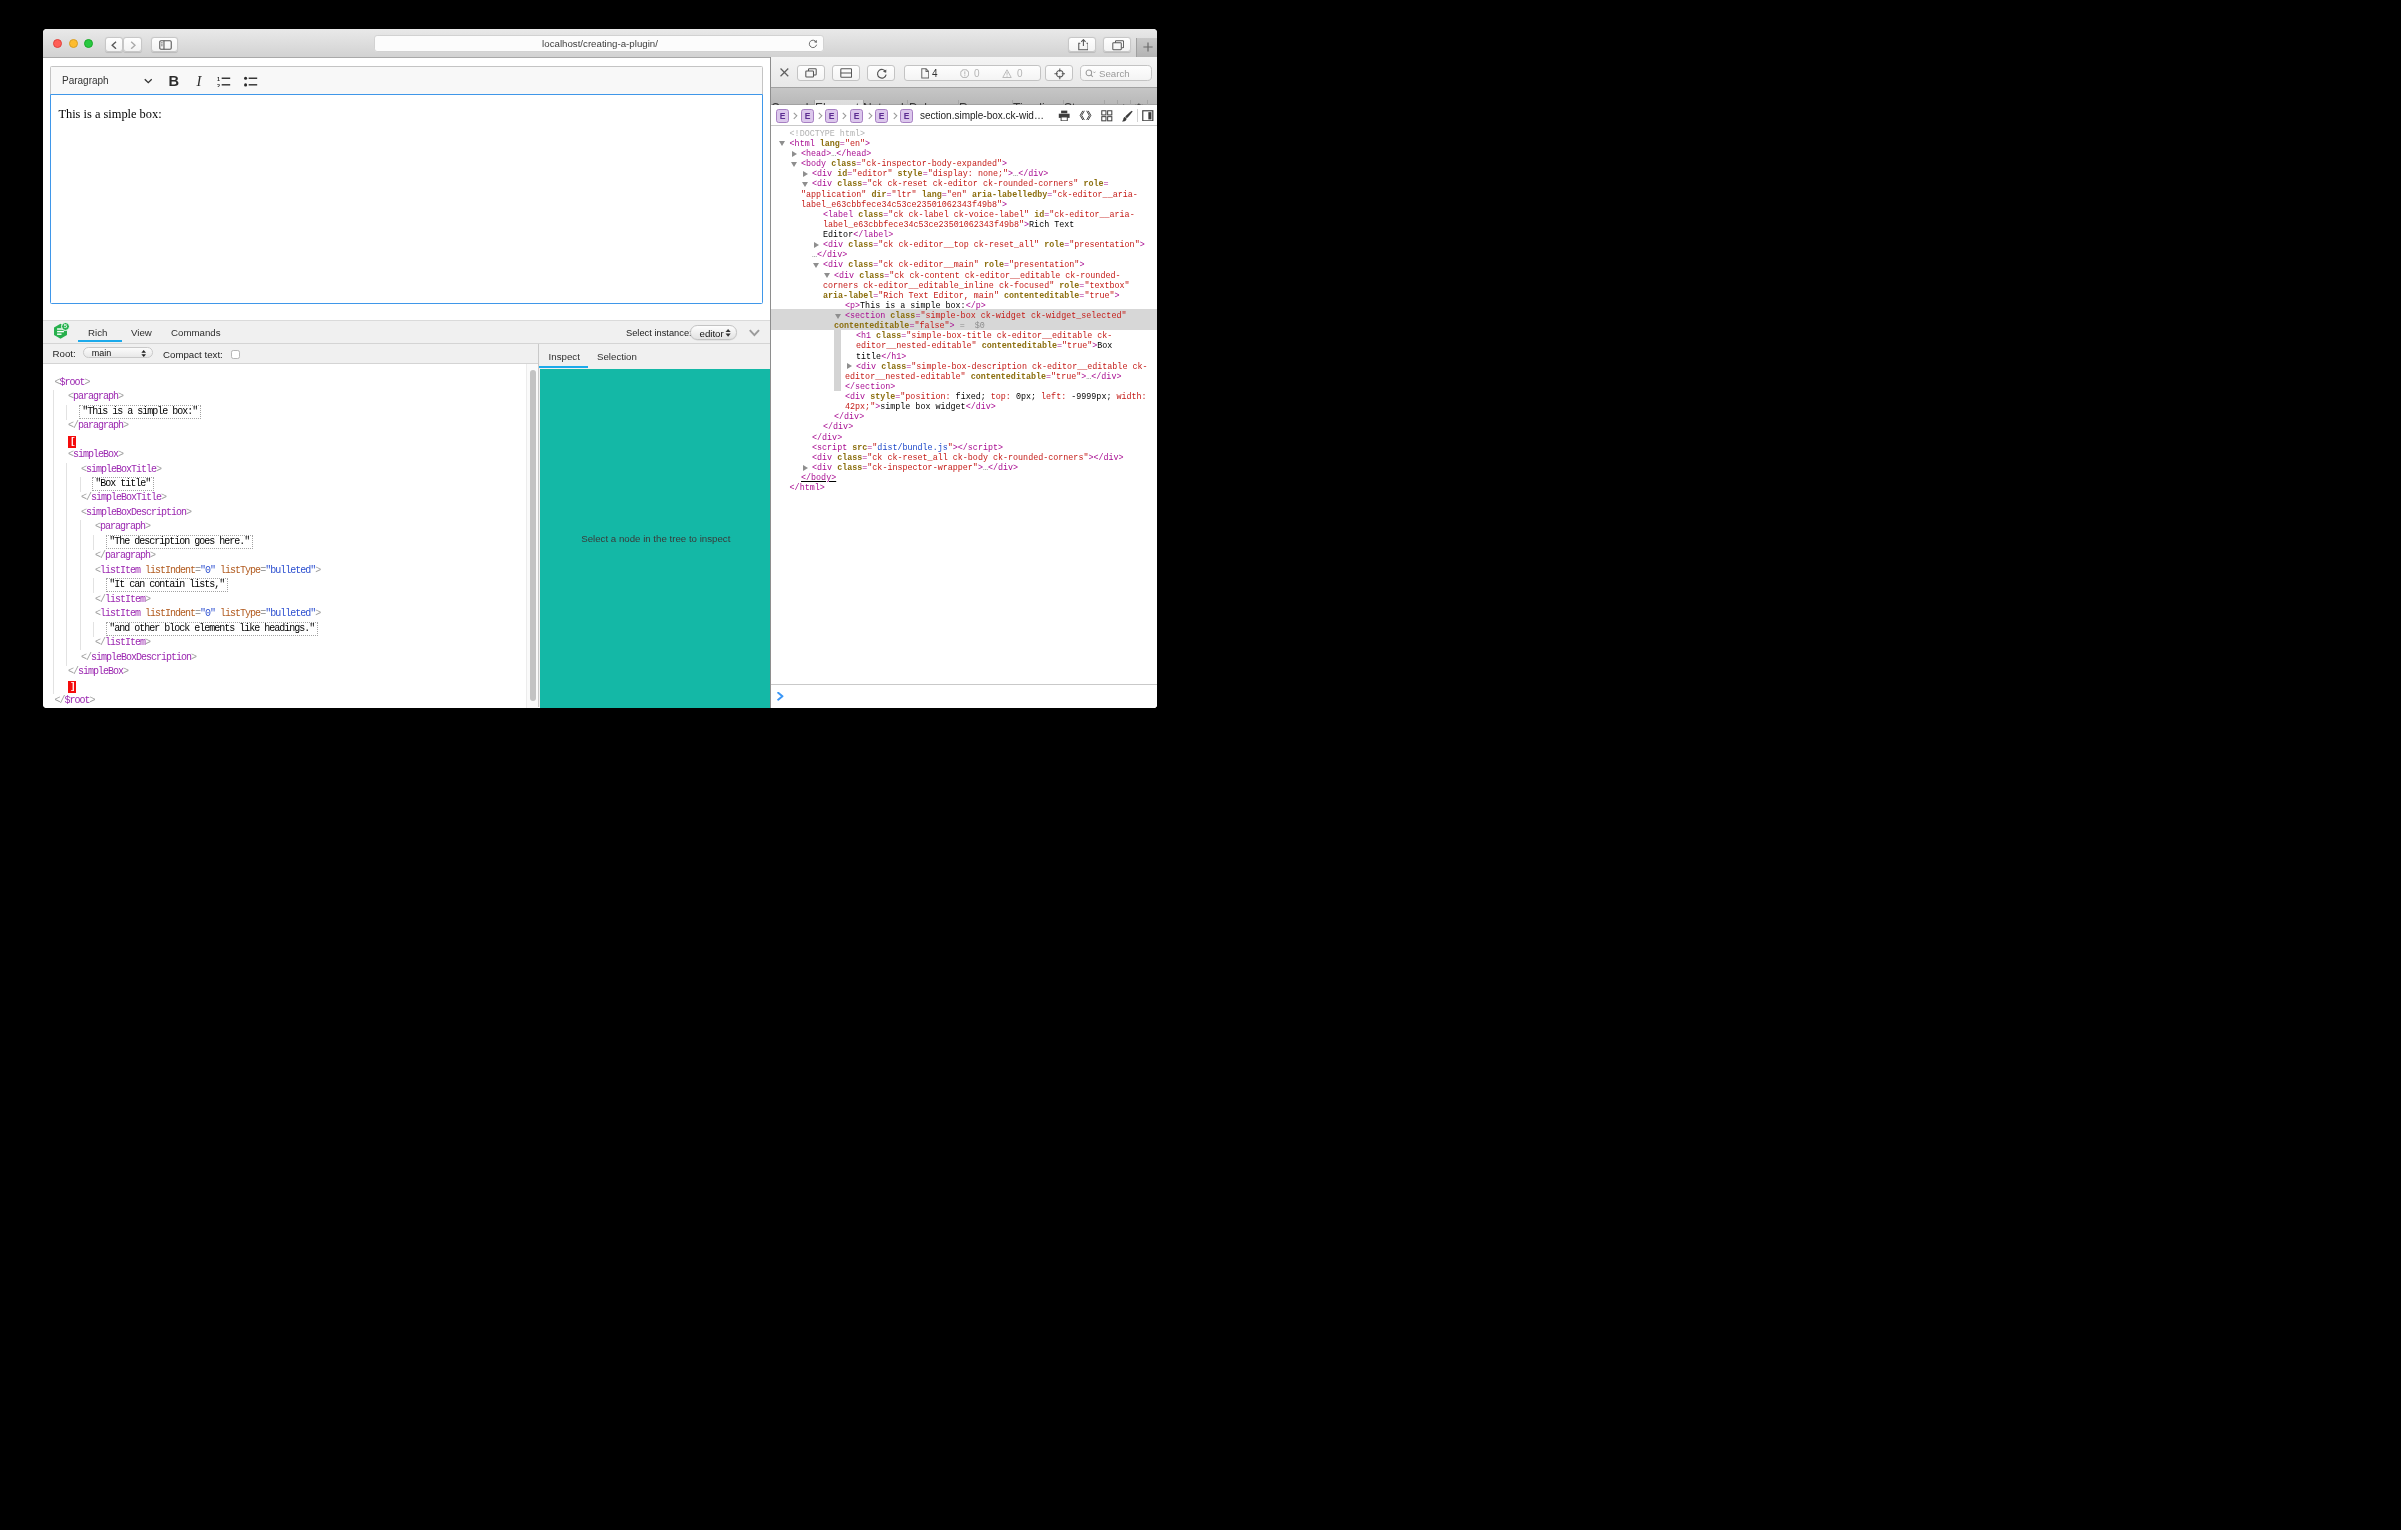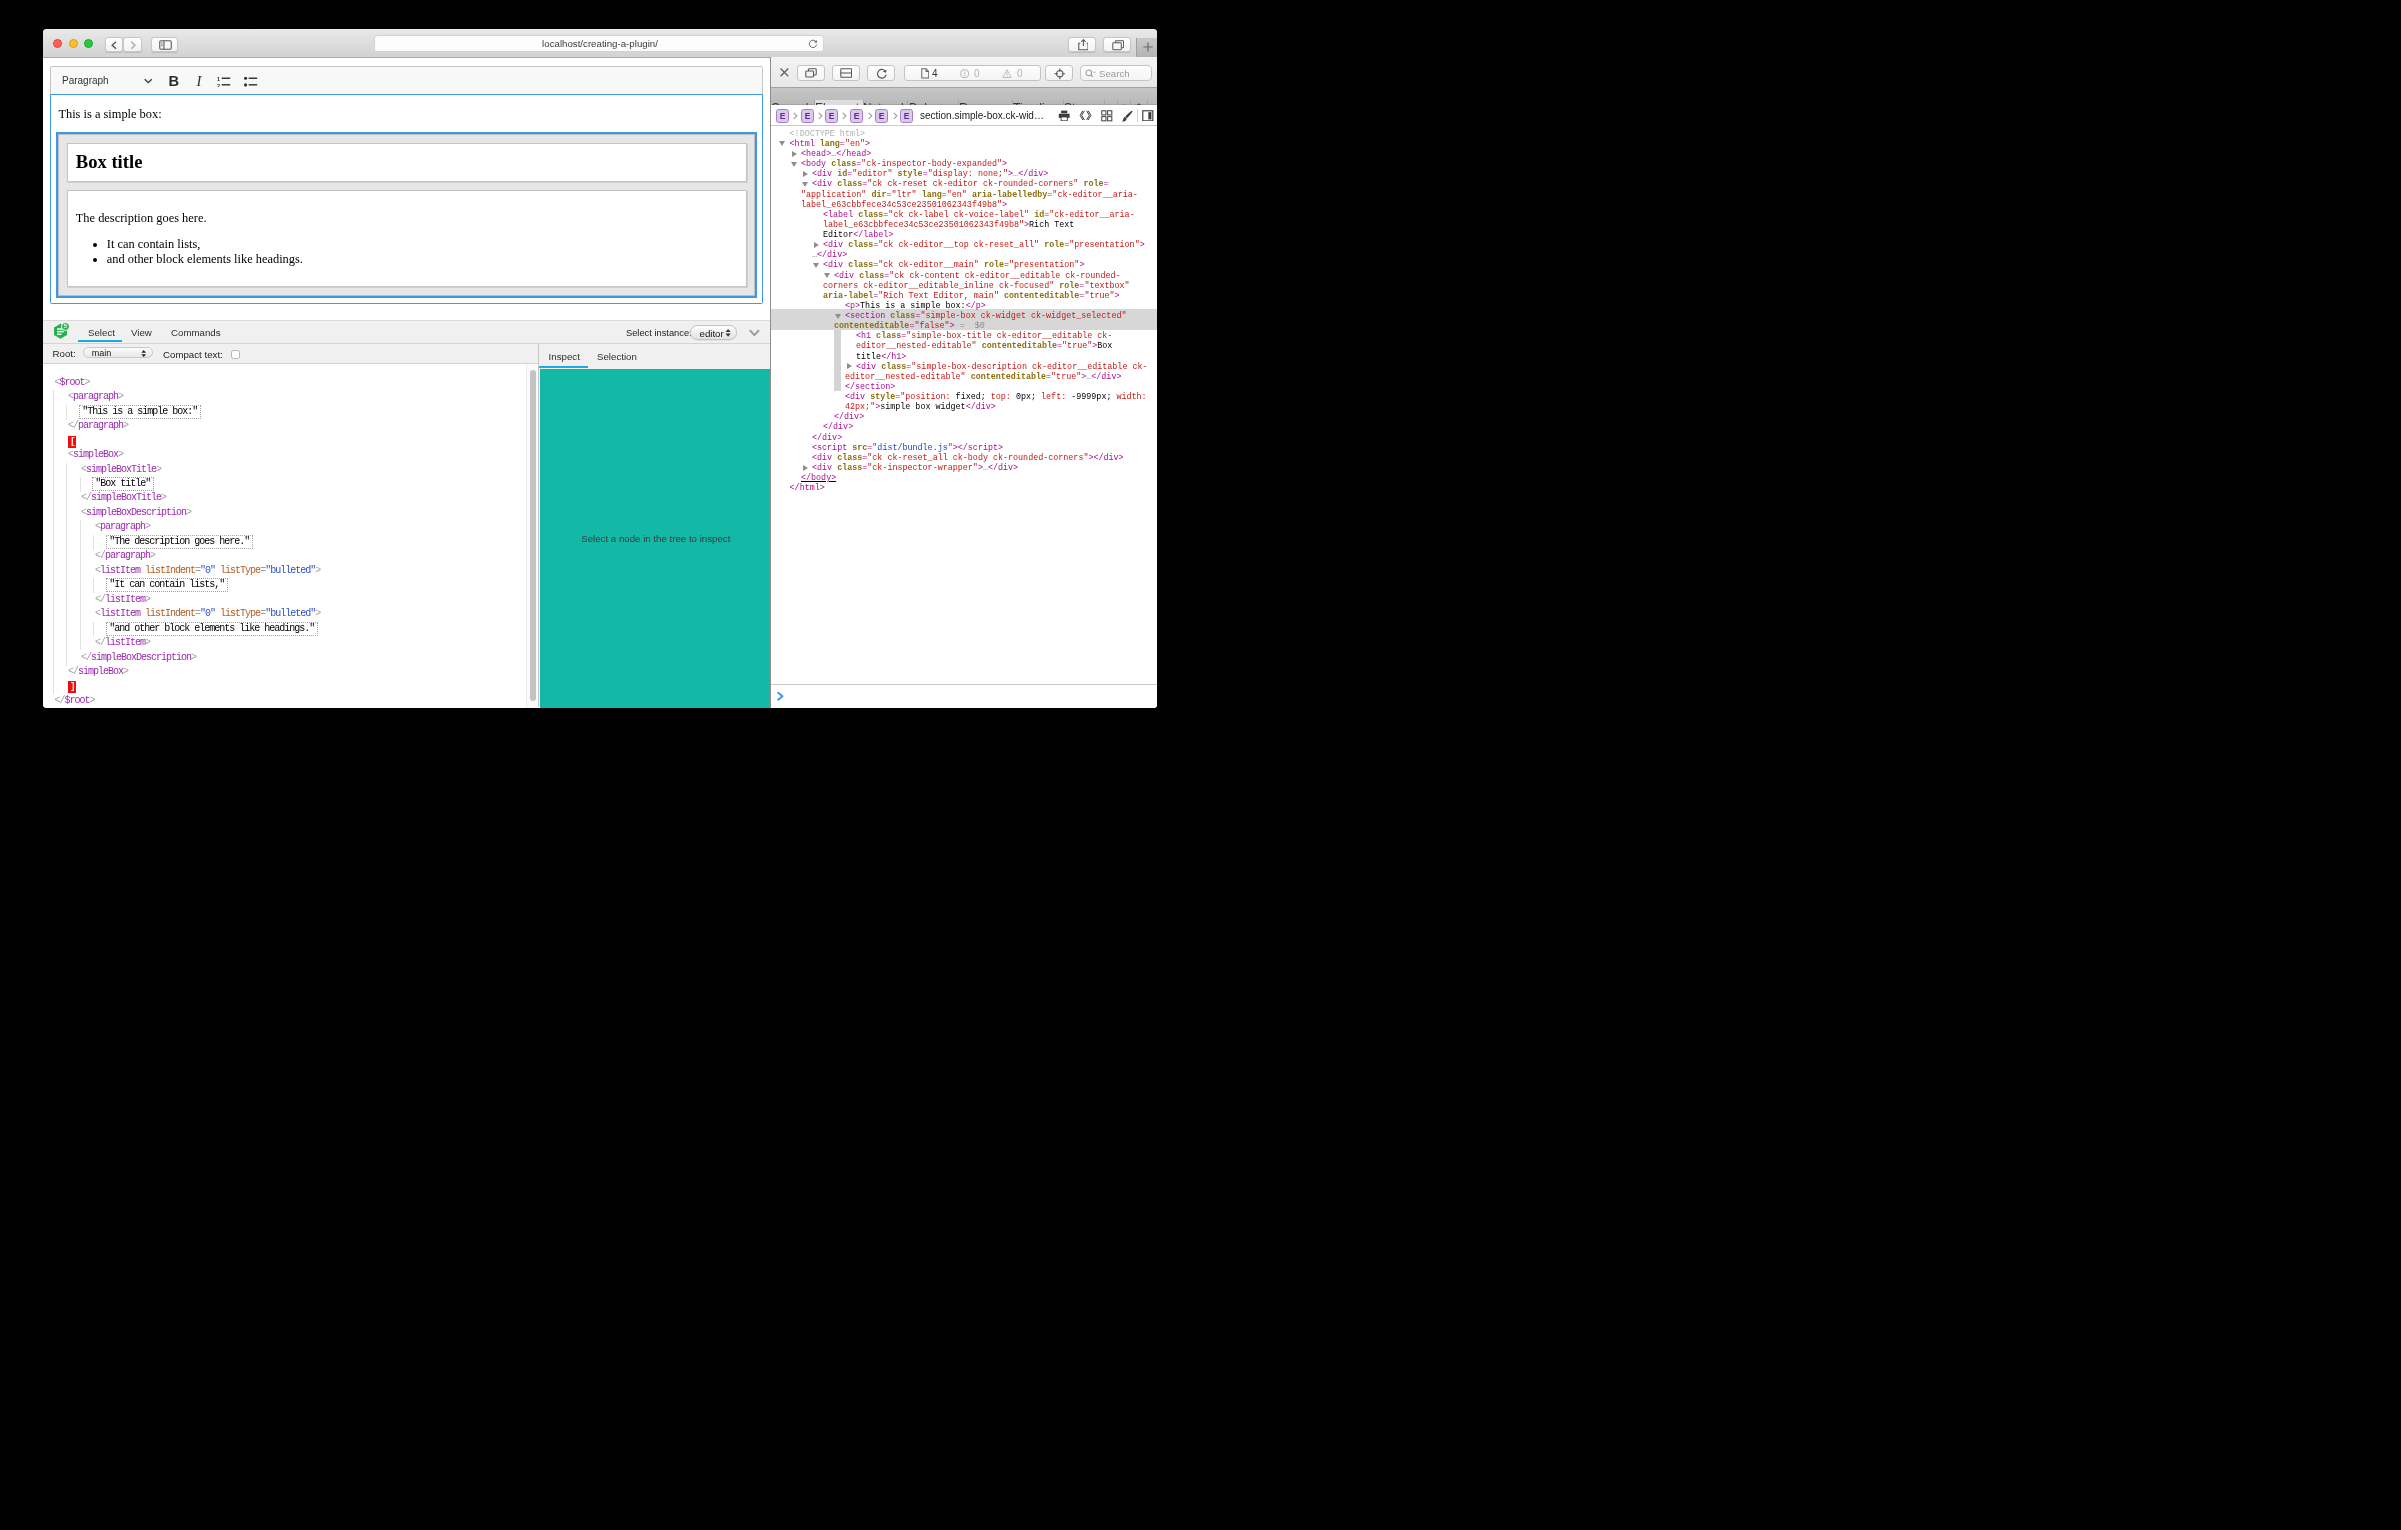--- a/index.html
+++ b/index.html
@@ -146,35 +146,23 @@
     </svg>
     <svg style="position:absolute;left:193px;top:8.5px;" width="14" height="11.6" viewBox="0 0 18 15">
       <circle cx="2" cy="3" r="2" fill="#2b2b2b"></circle>
         <circle cx="2" cy="11.5" r="2" fill="#2b2b2b"></circle>
       <rect x="6" y="2" width="11" height="1.8" fill="#2b2b2b"></rect>
         <rect x="6" y="10.5" width="11" height="1.8" fill="#2b2b2b"></rect>
     </svg>
   </div>
   <div id="editable">
     <p>This is a simple box:</p>
-    <section class="simple-box">
-      <div class="sb-title">
-          <h1>Box title</h1>
-        </div>
-      <div class="sb-desc">
-        <p>The description goes here.</p>
-        <ul>
-            <li>It can contain lists,</li>
-            <li>and other block elements like headings.</li>
-          </ul>
-      </div>
-    </section>
   </div>
   <div id="insp-head">
-    <span class="mtab" style="left:45px;">Select</span>
+    <span class="mtab" style="left:45px;">Rich</span>
     <span class="mtab" style="left:88px;">View</span>
     <span class="mtab" style="left:128px;">Commands</span>
   </div>
   <div id="mtab-blue"></div>
   <div id="einst">Select instance:</div>
   <div id="esel">
       <span style="position:absolute;left:8.5px;top:1.5px;">editor</span>
     <svg style="position:absolute;right:4.6px;top:3.2px;" width="6.2" height="7.7" viewBox="0 0 8 10">
         <path d="M4 0 L7.4 4 L0.6 4 Z" fill="#333"></path>
         <path d="M4 10 L7.4 6 L0.6 6 Z" fill="#333"></path>

